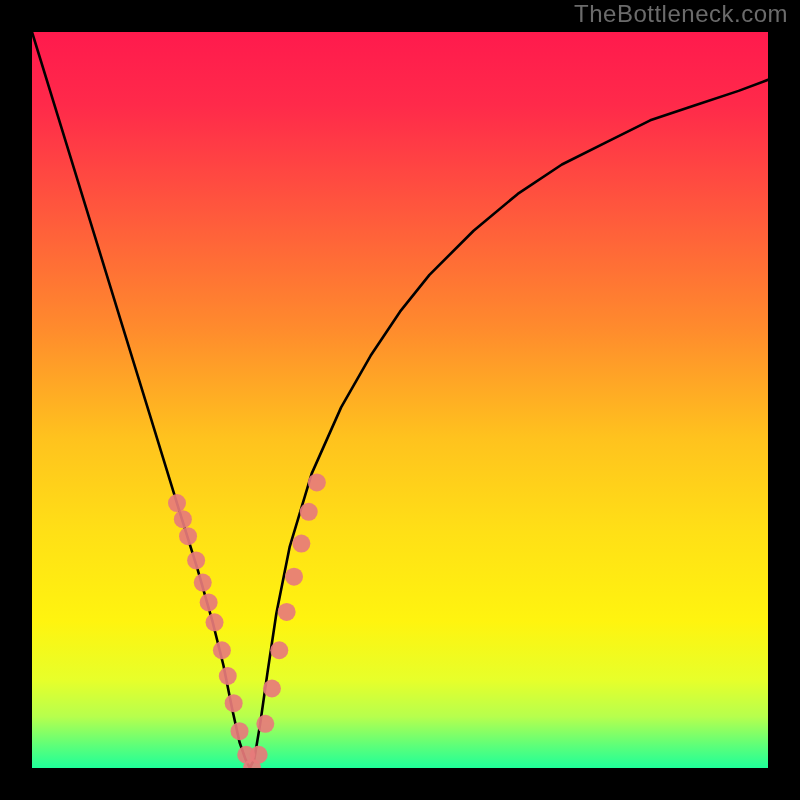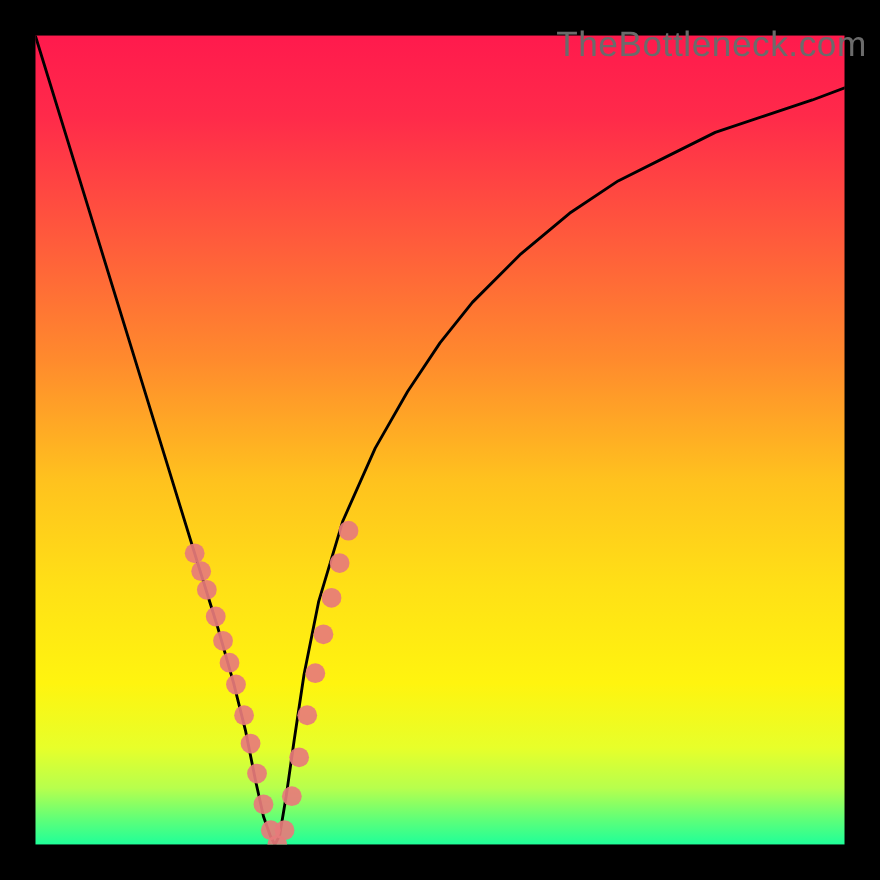--- a/index.html
+++ b/index.html
@@ -19,24 +19,24 @@
   .plot {
     position: absolute;
     left: 32px;
     top: 32px;
     width: 736px;
     height: 736px;
     overflow: hidden;
   }
   .watermark {
     position: absolute;
-    top: 22px;
+    top: 0;
     right: 12px;
     color: #6b6b6b;
-    font-size: 32px;
+    font-size: 24px;
     font-weight: 400;
     letter-spacing: 0.5px;
     z-index: 50;
   }
   svg {
     position: absolute;
     left: 0;
     top: 0;
     width: 736px;
     height: 736px;

